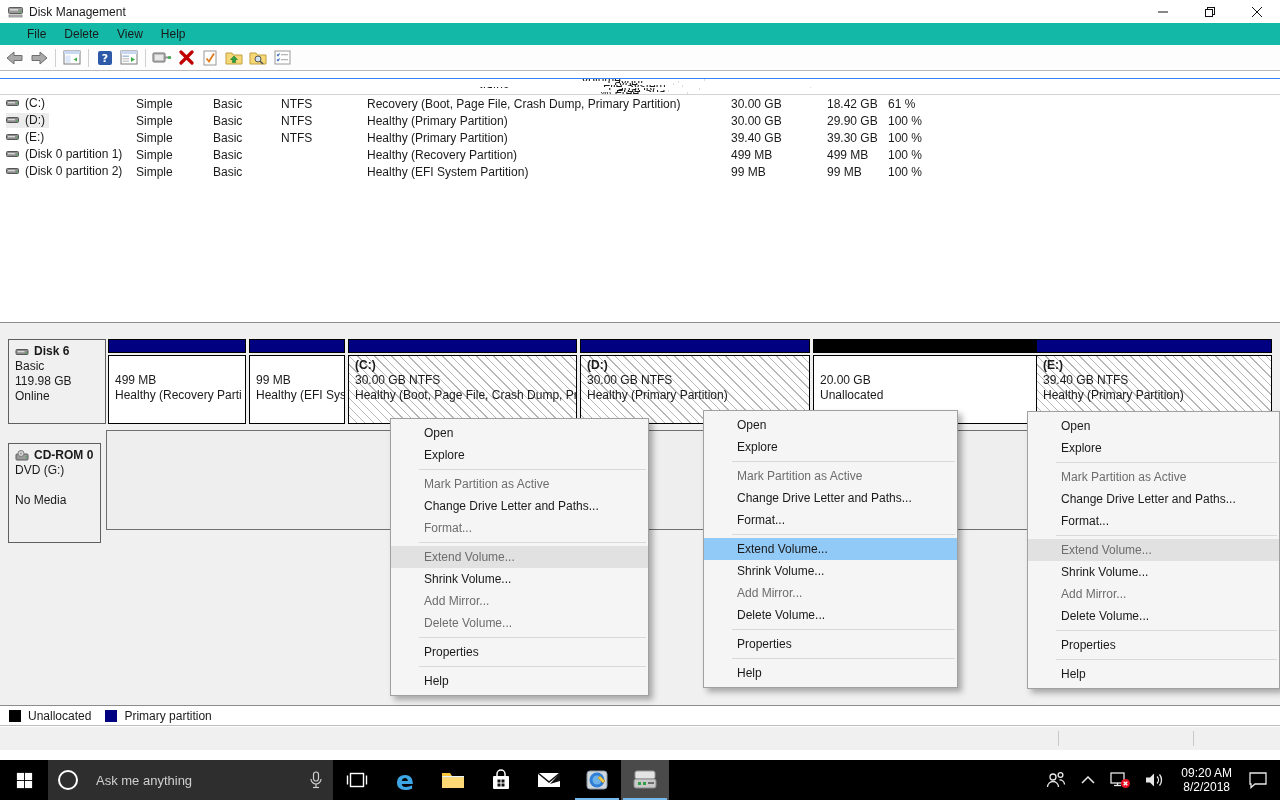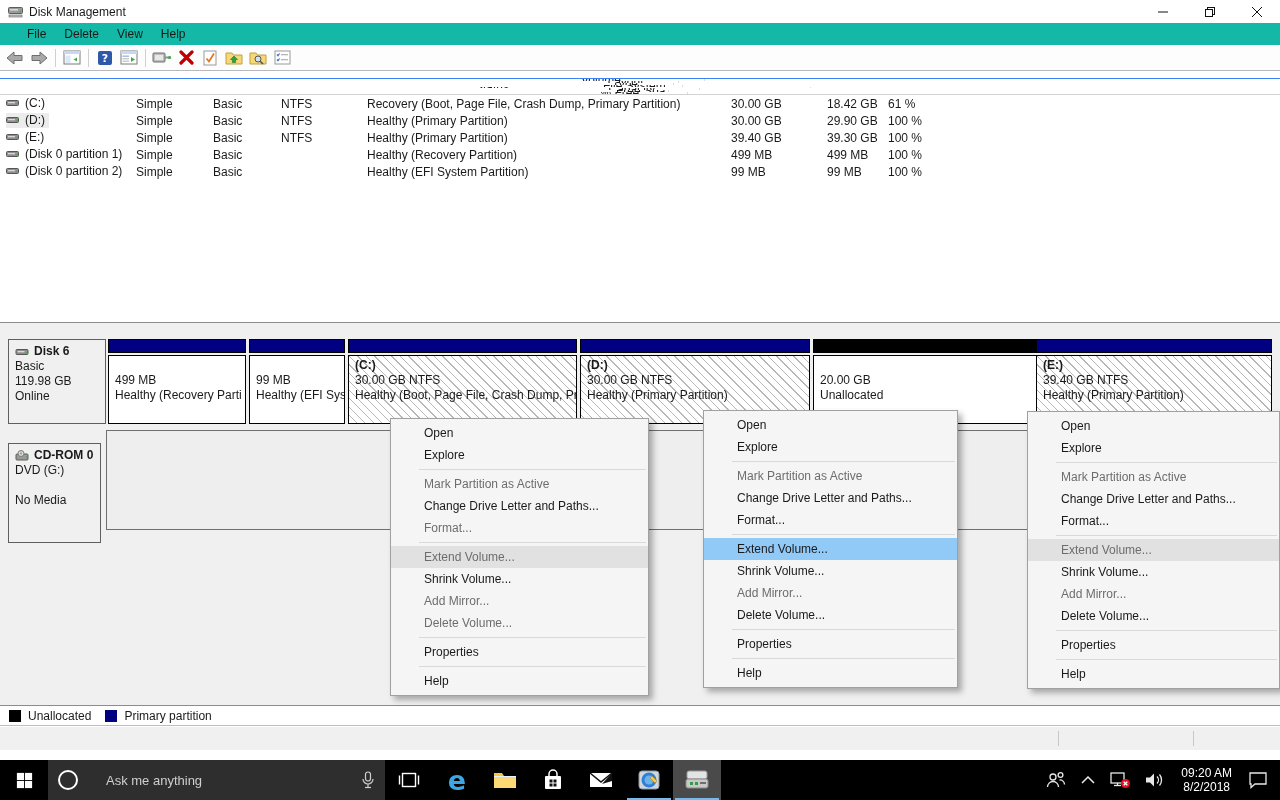--- a/index.html
+++ b/index.html
@@ -61,21 +61,21 @@
   .cmenu { position:absolute; background:#f5f5f5; border:1px solid #a0a0a0; box-shadow:4px 4px 6px rgba(0,0,0,.30); padding:3px 0; z-index:50; }
   .mi { height:22px; line-height:22px; padding-left:33px; white-space:nowrap; }
   .mi.dis { color:#6d6d6d; }
   .mi.hl-blue { background:#91c9f7; }
   .mi.hl-gray { background:#e1e1e1; }
   .msep { height:1px; background:#d9d9d9; margin:3px 2px 3px 28px; }
 
   
   .taskbar { position:absolute; left:0; top:760px; width:1280px; height:40px; background:#000; display:flex; align-items:stretch; z-index:100; }
   .startbtn { width:48px; display:flex; align-items:center; justify-content:center; }
-  .searchbox { width:337px; background:#2e2e2e; display:flex; align-items:center; padding:0 10px; gap:28px; }
+  .searchbox { width:285px; background:#2e2e2e; display:flex; align-items:center; padding:0 10px; gap:18px; }
   .cortana-ring { width:20px; height:20px; border:2px solid #fff; border-radius:50%; }
   .search-text { flex:1; color:#cfcfcf; font-size:13px; }
   .taskcell { width:48px; display:flex; align-items:center; justify-content:center; position:relative; }
   .taskcell.active { background:#4a4a4a; }
   .runline { position:absolute; bottom:0; left:2px; right:2px; height:2px; background:#76b9ed; }
   .tray { margin-left:auto; display:flex; align-items:center; }
   .trayitem { height:40px; display:flex; align-items:center; justify-content:center; padding:0 7px; }
   .clock { color:#fff; text-align:center; line-height:14px; font-size:12px; padding:0 9px; }
   .edge-e { color:#3ea6e5; font-size:27px; font-weight:bold; font-family:"DejaVu Sans",sans-serif; line-height:27px; }
 </style>

